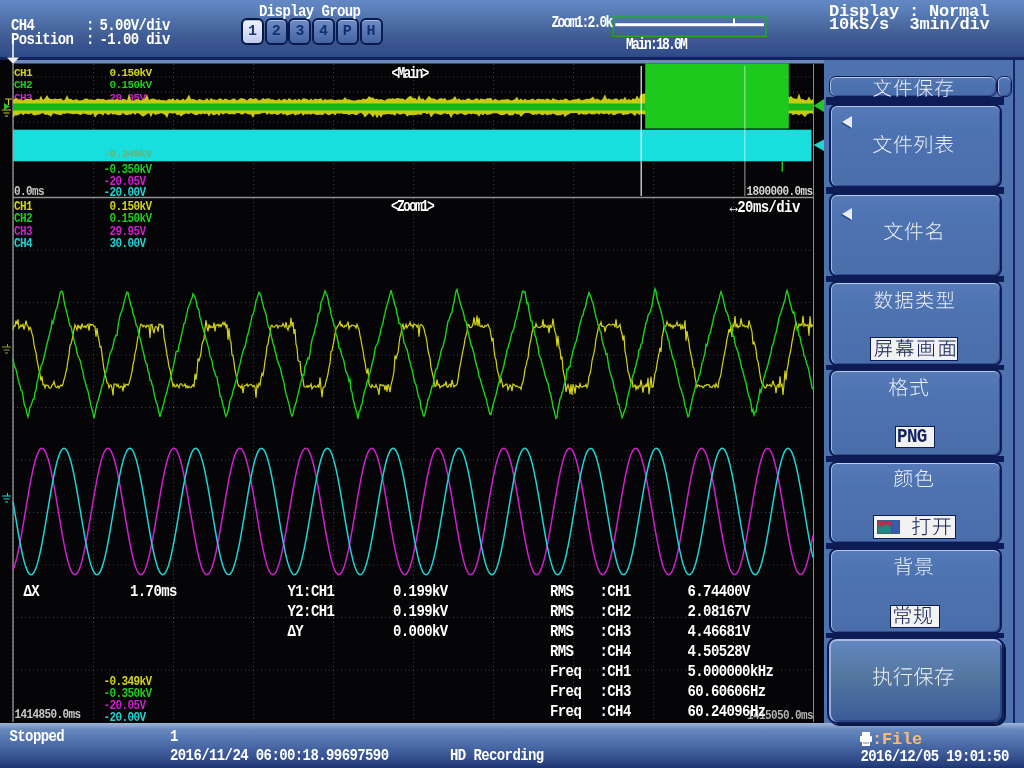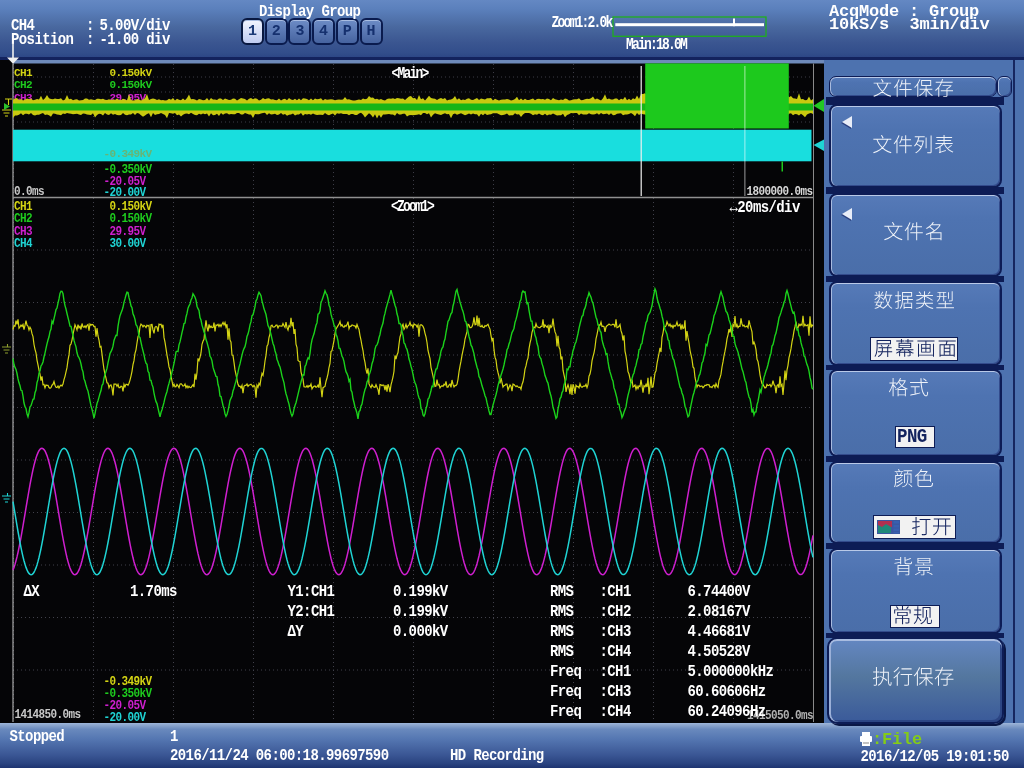--- a/index.html
+++ b/index.html
@@ -220,21 +220,21 @@
     </svg>
 <div class="t m8" style="left:11px;top:17.3px;color:#fff;">CH4</div>
 <div class="t m8" style="left:86px;top:17.3px;color:#fff;">:</div>
 <div class="t m8" style="left:99.5px;top:17.3px;color:#fff;">5.00V/div</div>
 <div class="t m8" style="left:11px;top:31.3px;color:#fff;">Position</div>
 <div class="t m8" style="left:86px;top:31.3px;color:#fff;">:</div>
 <div class="t m8" style="left:99.5px;top:31.3px;color:#fff;">-1.00 div</div>
 <div class="t m8" style="left:259px;top:2.8px;color:#fff;">Display Group</div>
 <div class="t m6b" style="left:551.5px;top:14.8px;color:#fff;">Zoom1:2.0k</div>
 <div class="t m6b" style="left:626px;top:37.3px;color:#fff;">Main:18.0M</div>
-<div class="t m10" style="left:829px;top:2.8px;color:#fff;">AcqMode : Group</div>
+<div class="t m10" style="left:829px;top:2.8px;color:#fff;">Display : Normal</div>
 <div class="t m10" style="left:829px;top:16.3px;color:#fff;">10kS/s</div>
 <div class="t m10" style="left:909.5px;top:16.3px;color:#fff;">3min/div</div>
 <div class="t m6b" style="left:391.5px;top:66.3px;color:#fff;">&lt;Main&gt;</div>
 <div class="t m6" style="left:14px;top:186.2px;color:#c8c8c8;">0.0ms</div>
 <div class="t m6" style="left:746.5px;top:186.2px;color:#d8d8d8;">1800000.0ms</div>
 <div class="t m6" style="left:103.5px;top:164.2px;color:#1ecc1e;">-0.350kV</div>
 <div class="t m6" style="left:103.5px;top:175.7px;color:#cf1fcf;">-20.05V</div>
 <div class="t m6" style="left:103.5px;top:187.2px;color:#1fd4d4;">-20.00V</div>
 <div class="t m6b" style="left:391px;top:199.3px;color:#fff;">&lt;Zoom1&gt;</div>
 <div class="t m8" style="left:729.5px;top:199.3px;color:#fff;">↔20ms/div</div>
@@ -279,14 +279,14 @@
 <div class="t m6" style="left:14.5px;top:708.7px;color:#c8c8c8;">1414850.0ms</div>
 <div class="t m6" style="left:103.5px;top:675.7px;color:#d4d414;">-0.349kV</div>
 <div class="t m6" style="left:103.5px;top:687.7px;color:#1ecc1e;">-0.350kV</div>
 <div class="t m6" style="left:103.5px;top:699.7px;color:#cf1fcf;">-20.05V</div>
 <div class="t m6" style="left:103.5px;top:711.7px;color:#1fd4d4;">-20.00V</div>
 <div class="t m8" style="left:9.5px;top:727.8px;color:#fff;">Stopped</div>
 <div class="t m8" style="left:170px;top:727.8px;color:#fff;">1</div>
 <div class="t m8" style="left:170px;top:746.8px;color:#fff;">2016/11/24 06:00:18.99697590</div>
 <div class="t m8" style="left:450px;top:746.8px;color:#fff;">HD Recording</div>
 <div class="t png" style="left:897px;top:426.8px;color:#13235e;">PNG</div>
-<div class="t m10" style="left:872px;top:730.8px;color:#84cc16;">:File</div>
+<div class="t m10" style="left:872px;top:730.8px;color:#fdba74;">:File</div>
 <div class="t m8" style="left:860.5px;top:748.3px;color:#fff;">2016/12/05 19:01:50</div>
 </div>
 </body></html>

